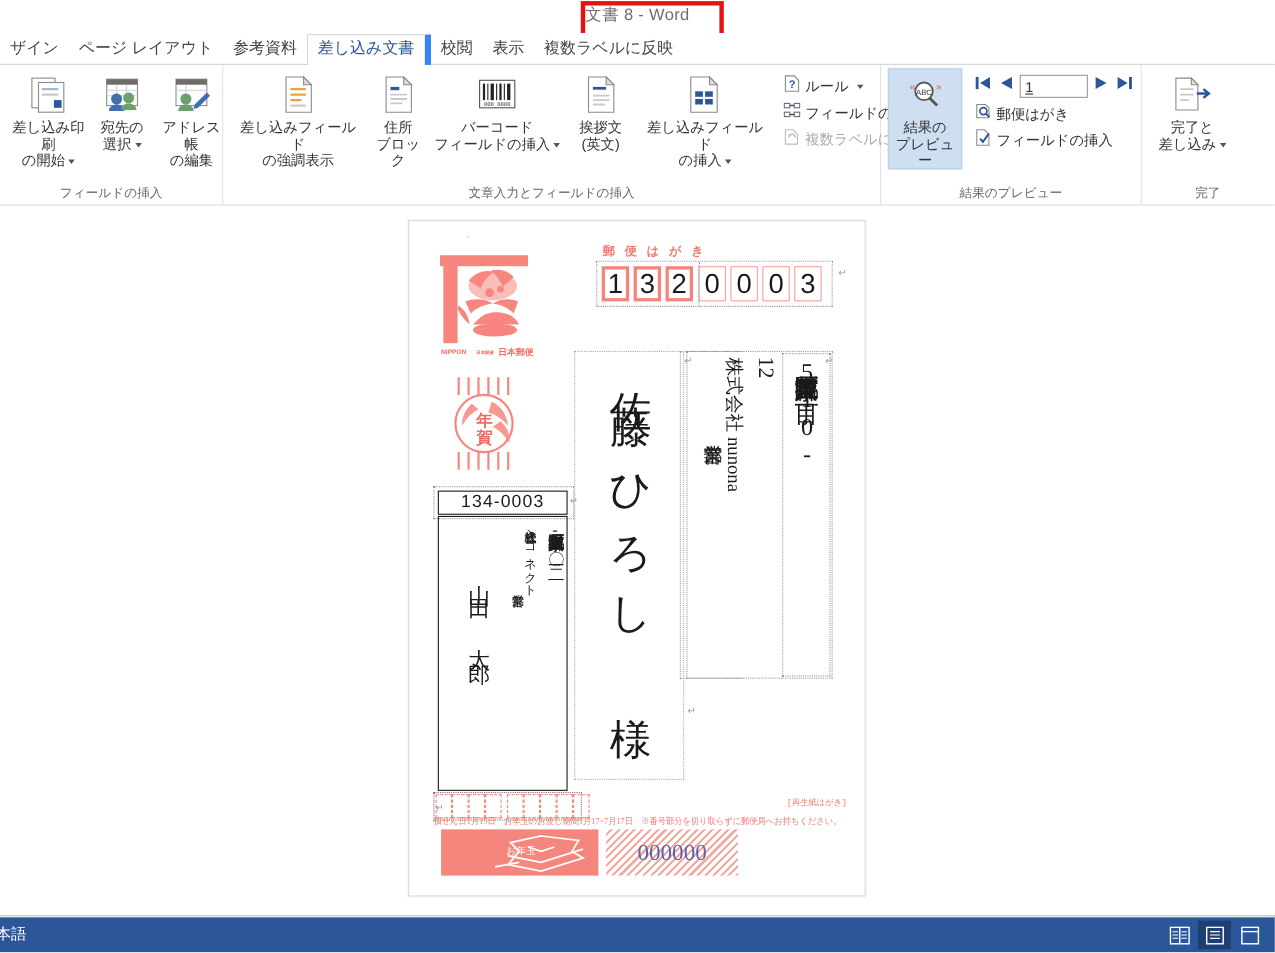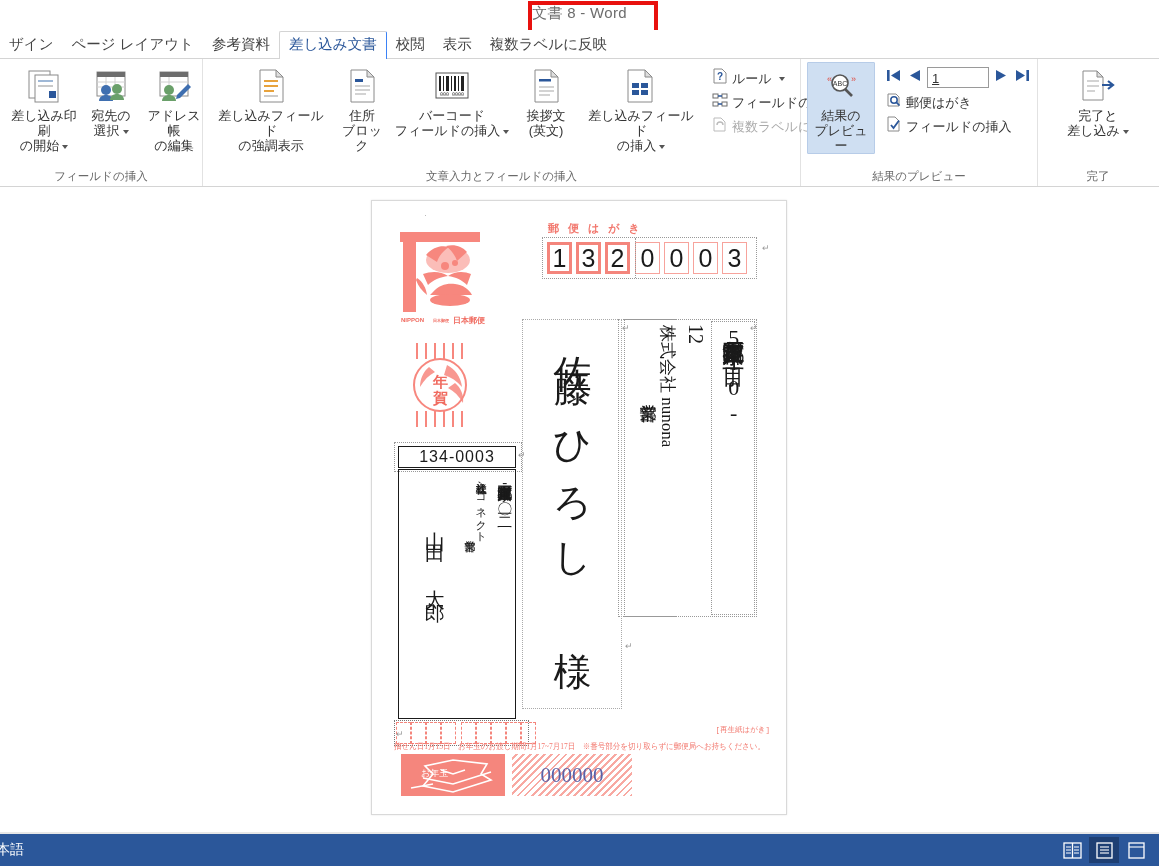--- a/index.html
+++ b/index.html
@@ -54,21 +54,21 @@
     font-size: 14.5px;
     color: #444444;
     padding: 3px 9px 5px 9px;
     white-space: nowrap;
     line-height: 18px;
   }
   .tab.active {
     color: #2b579a;
     background: #ffffff;
     border-left: 1px solid #d4d4d4;
-    border-right: 1px solid #3b82f6;
+    border-right: 6px solid #3b82f6;
     border-top: 1px solid #d4d4d4;
     border-top-left-radius: 2px;
     border-top-right-radius: 2px;
     position: relative;
     z-index: 3;
     padding-bottom: 6px;
     margin-bottom: -1px;
   }
 
   
@@ -440,20 +440,21 @@
     display: flex;
     align-items: center;
     justify-content: center;
   }
   .lot-seg.s1 { width: 134px; }
   .lot-seg.s2 {
     width: 104px;
     background-image: none;
     background: #f5867d;
     margin: 0 7px;
+    padding-left: 39px;
   }
   .lot-seg.s3 { width: 120px; }
   .lot-num {
     font-size: 21px;
     color: #5b62a8;
     font-family: "Liberation Serif", serif;
     letter-spacing: 0px;
   }
   .otoshidama {
     position: relative;
@@ -751,21 +752,21 @@
               </span>
               <span>フィールドの挿入</span>
             </div>
           </div>
         </div>
       </div>
       <div class="rgroup-label">結果のプレビュー</div>
     </div>
 
     <div class="rgroup" style="width:120px">
-      <div class="rgroup-body" style="justify-content:center">
+      <div class="rgroup-body" style="justify-content:flex-start">
         <div class="bigbtn" style="min-width:74px">
           <div class="ico">
             <svg width="40" height="38" viewBox="0 0 40 38">
               <path d="M5 4h14l6 6v23H5z" fill="#fff" stroke="#8a8a8a"></path>
               <path d="M19 4l6 6h-6z" fill="#dedede" stroke="#8a8a8a"></path>
               <g stroke="#c9c9c9" stroke-width="1.6">
                   <line x1="9" y1="14" x2="21" y2="14"></line>
                   <line x1="9" y1="19" x2="21" y2="19"></line>
                   <line x1="9" y1="24" x2="17" y2="24"></line>
                 </g>

